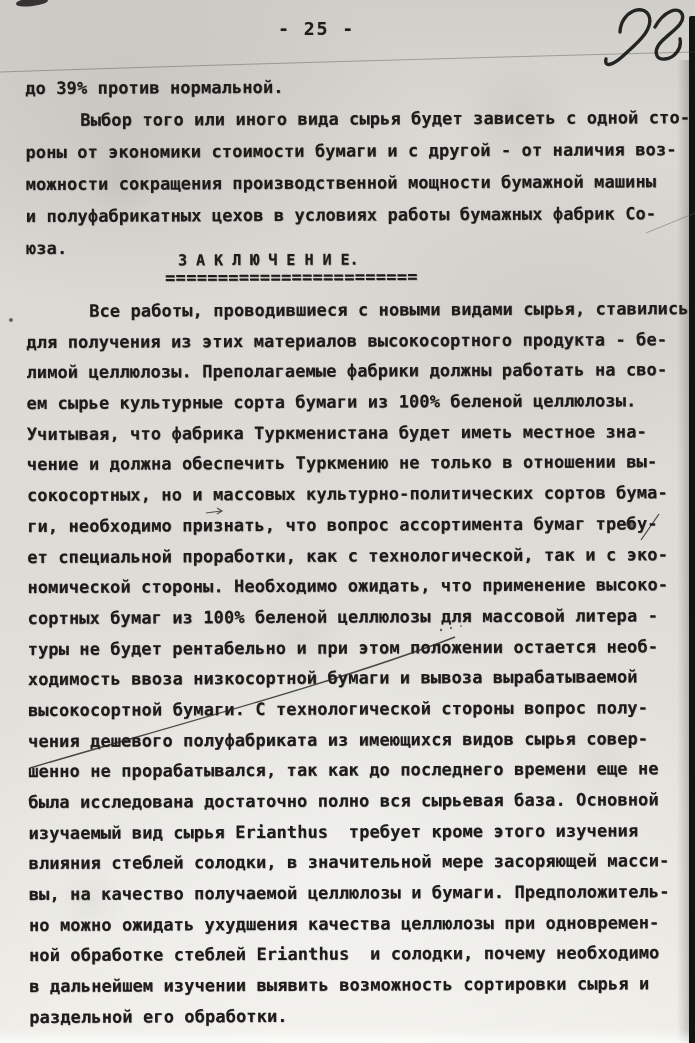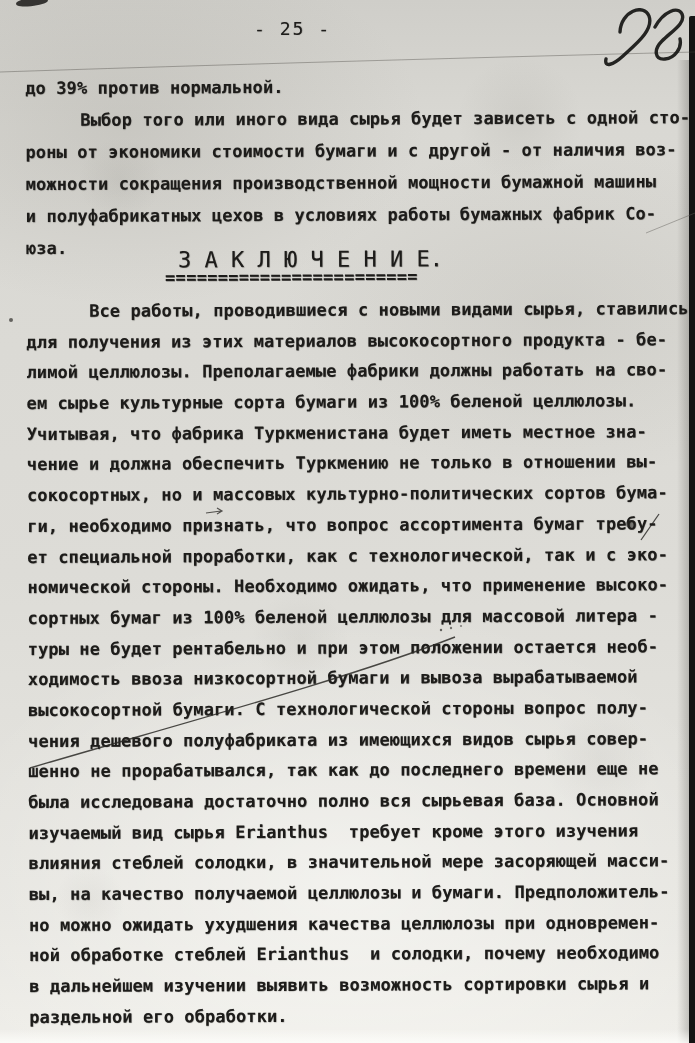--- a/index.html
+++ b/index.html
@@ -36,28 +36,28 @@
     padding-left:27px;
     height:32px;line-height:32px;
     letter-spacing:0.1px;
   }
   .b2 .tline{height:30.7px;line-height:30.7px;}
   .ind1{padding-left:82px;}
   .ind2{padding-left:90px;}
   #block1{position:absolute;top:72px;left:0;width:695px;}
   #block2{position:absolute;top:296px;left:0;width:695px;}
   #typed-pageno{
-    position:absolute;left:254px;top:18px;
-    font-weight:normal;font-size:18px;letter-spacing:2px;
+    position:absolute;left:278px;top:18px;
+    font-weight:bold;font-size:18px;letter-spacing:2px;
     text-shadow:0.4px 0.4px 0.7px rgba(35,33,30,0.5);
   }
   #heading{
     position:absolute;top:249px;left:179px;
     height:24px;line-height:24px;white-space:pre;
-    font-weight:normal;font-size:22px;
+    font-weight:bold;font-size:15px;
     text-shadow:0.5px 0.5px 0.8px rgba(30,28,25,0.6);
   }
   #heading-underline{
     position:absolute;top:268px;left:166px;
     height:20px;line-height:20px;white-space:pre;
     font-weight:bold;font-size:17px;letter-spacing:0.3px;
     text-shadow:0.5px 0.5px 0.6px rgba(30,28,25,0.55);
   }
   .right-edge{
     position:absolute;right:0;top:16px;bottom:0;width:6px;

